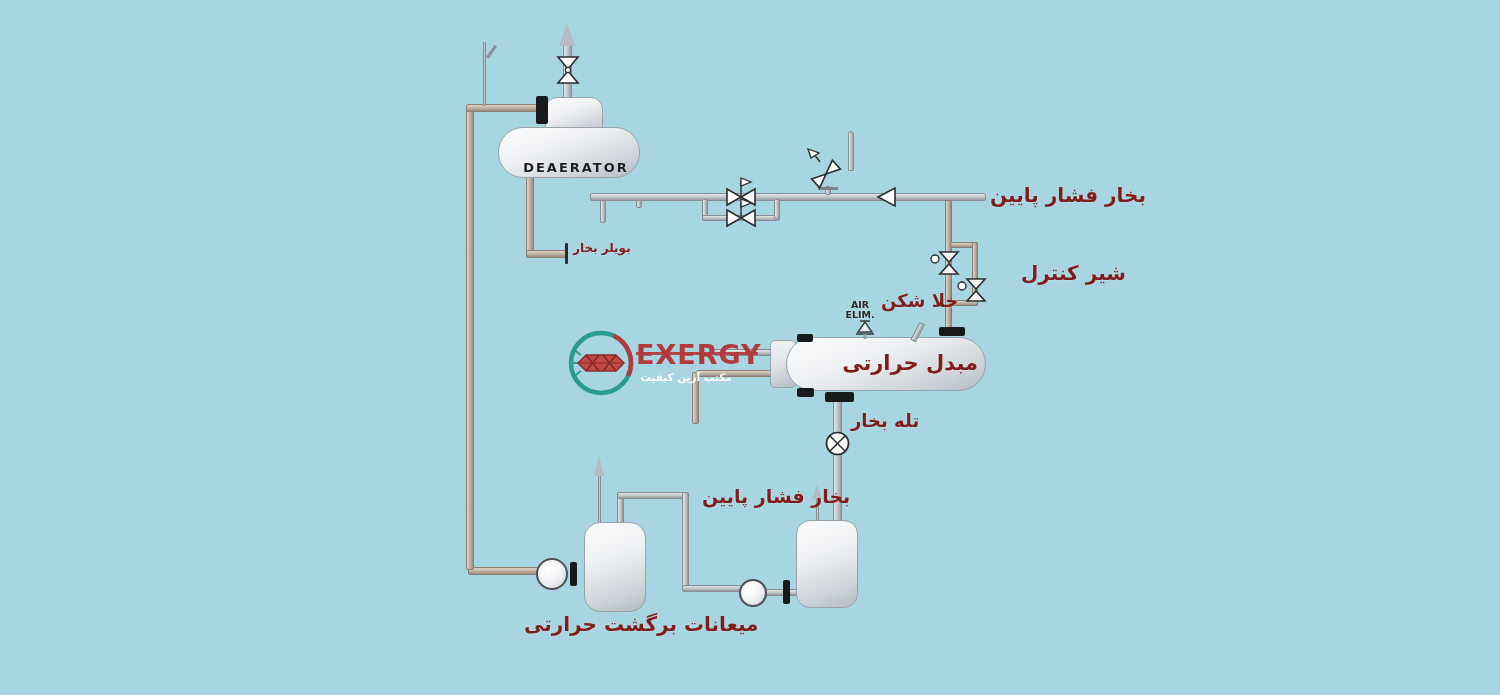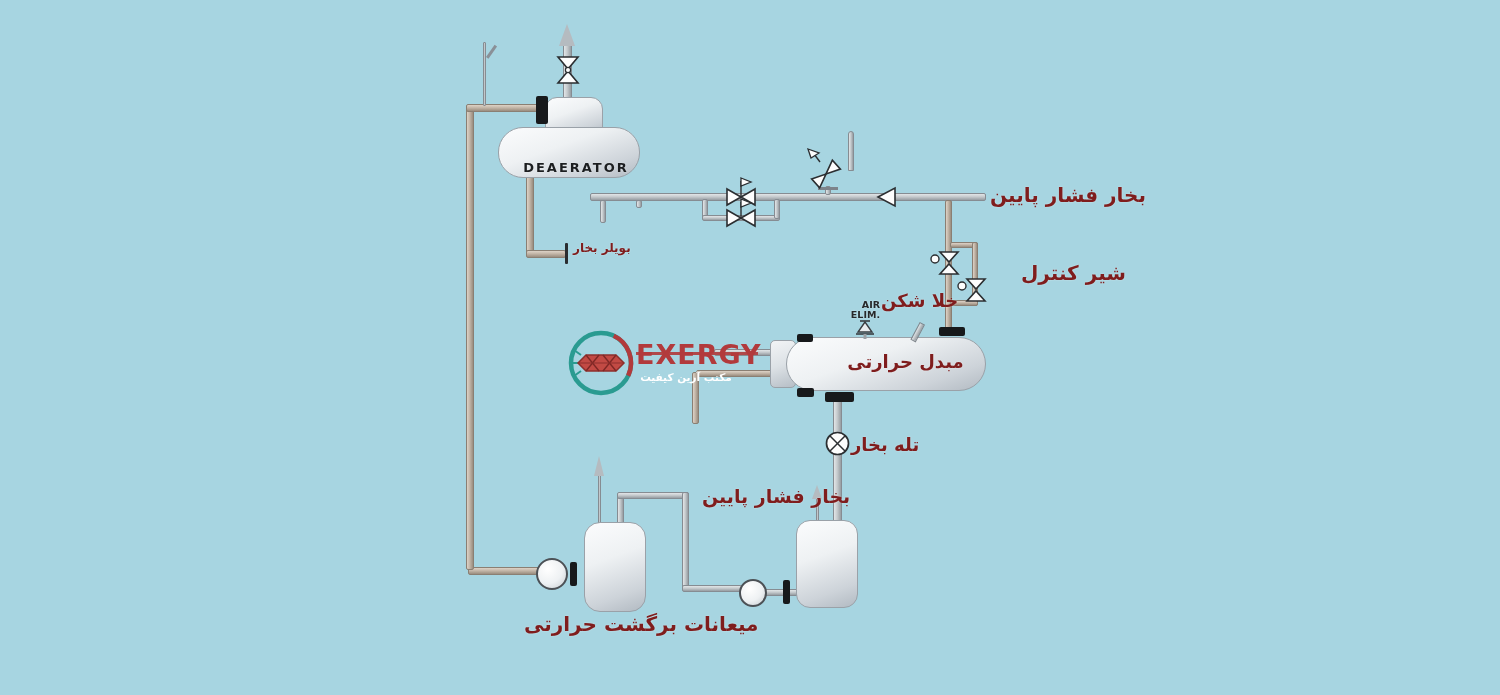--- a/index.html
+++ b/index.html
@@ -175,27 +175,27 @@
   <div class="lbl" style="left:500px;top:160px;width:152px;text-align:center;font-size:13px;letter-spacing:2px;color:#1c1e20;font-weight:600;">DEAERATOR</div>
 
   <div class="lbl fa" style="left:573px;top:241px;font-size:12px;">بویلر بخار</div>
 
   <div class="lbl fa" style="left:990px;top:183px;font-size:20px;">بخار فشار پایین</div>
 
   <div class="lbl fa" style="left:1021px;top:255px;font-size:20px;margin-top:6px;">شیر کنترل</div>
 
   <div class="lbl fa" style="left:881px;top:290px;font-size:18px;">خلا شکن</div>
 
-  <div class="lbl small" style="left:840px;top:300px;width:40px;text-align:right;font-size:9.5px;line-height:10px;color:#26282a;">
+  <div class="lbl small" style="left:840px;top:300px;width:40px;text-align:center;font-size:9.5px;line-height:10px;color:#26282a;">
     <span>AIR</span><br>
     <span>ELIM.</span>
   </div>
 
-  <div class="lbl fa" style="left:833px;top:351px;width:145px;text-align:center;font-size:18px;z-index:5;">مبدل حرارتی</div>
-
-  <div class="lbl fa" style="left:851px;top:434px;font-size:18px;text-align:right;">تله بخار</div>
+  <div class="lbl fa" style="left:833px;top:351px;width:145px;font-size:21px;z-index:5;">مبدل حرارتی</div>
+
+  <div class="lbl fa" style="left:851px;top:410px;font-size:18px;text-align:right;">تله بخار</div>
 
   <div class="lbl fa" style="left:702px;top:485px;font-size:19px;">بخار فشار پایین</div>
 
   <div class="lbl fa" style="left:524px;top:612px;font-size:20px;">میعانات برگشت حرارتی</div>
 
 
 </div>
 
 </body></html>

